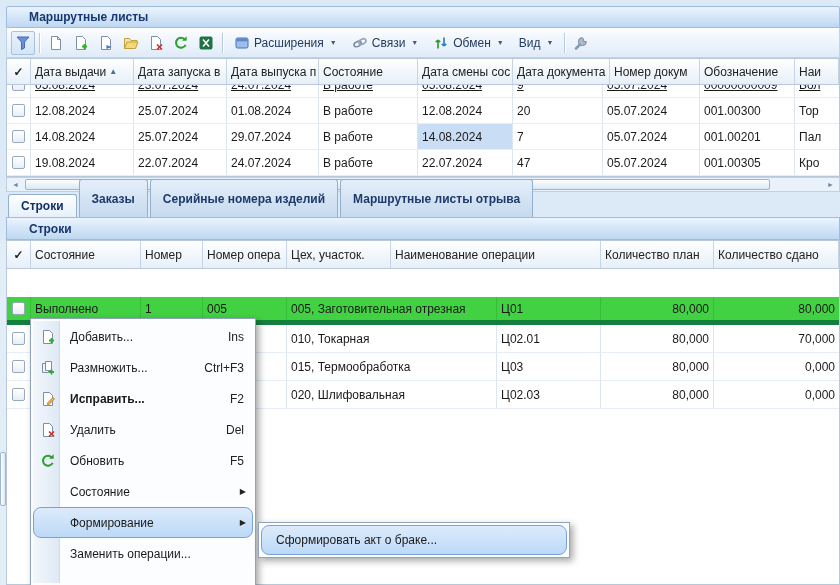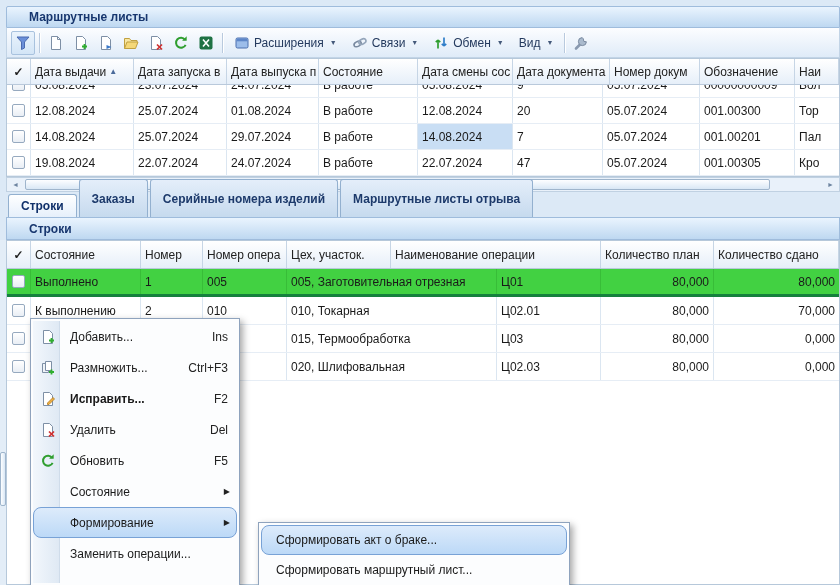--- a/index.html
+++ b/index.html
@@ -29,28 +29,28 @@
   .top-grid{top:58px;height:119px;}
   .bottom-grid{top:240px;bottom:0;}
   .ghead{display:flex;height:26px;background:linear-gradient(#ffffff,#e6eff9);border-bottom:1px solid #b9c9db;}
   .bottom-grid .ghead{height:28px;}
   .gc{border-right:1px solid #dbe6f1;padding:0 4px;display:flex;align-items:center;overflow:hidden;
     white-space:nowrap;flex:none;}
   .ghead .gc{border-right:1px solid #c6d5e5;color:#222;}
   .grow{display:flex;height:26px;border-bottom:1px solid #e6edf5;background:#fff;}
   .bottom-grid .grow{height:28px;}
   .clipwrap{height:13px;overflow:hidden;}
-  .clipwrap .grow{margin-top:-13px;}
+  .clipwrap .grow{margin-top:-13px;text-decoration:underline;}
   .chk{width:24px;justify-content:center;}
   .cb{width:13px;height:13px;border:1px solid #96a9bf;background:linear-gradient(#ffffff,#e9eef5);border-radius:2px;}
   .hcheck{color:#5a6a52;font-weight:bold;}
   .sort{font-size:8px;color:#4a6a9a;margin-left:3px;}
   .sel{background:#c9def4;}
   .done,.done .gc{background:#42d142;}
-  .done{border-bottom:3px solid #15803d;}
+  .done{border-bottom:5px solid #15803d;margin-top:28px;}
   .done .gc{border-right-color:#38bd38;}
   .num{justify-content:flex-end;}
   
   .c1{width:103px}.c2{width:93px}.c3{width:92px}.c4{width:99px}.c5{width:95px}
   .c6{width:90px}.c7{width:97px}.c8{width:95px}.c9{width:44px;border-right:none;}
   
   .b1{width:110px}.b2{width:62px}.b3{width:84px}.b4{width:210px}.b5{width:104px}
   .b6{width:113px}.b7{width:125px;border-right:none;}
 
   
@@ -66,21 +66,21 @@
   .vthumb{position:absolute;left:0;top:212px;width:6px;height:54px;background:linear-gradient(90deg,#fdfeff,#d9e7f5);
     border:1px solid #9fb5cc;border-radius:2px;}
 
   
   .tabs{position:absolute;left:8px;top:194px;height:23px;display:flex;gap:2px;align-items:flex-end;}
   .tab{height:38px;padding:0 12px;display:flex;align-items:center;background:linear-gradient(#e4eefa,#c6daee);
     border:1px solid #93b0cf;border-bottom:none;border-radius:3px 3px 0 0;color:#1d3a6b;font-weight:bold;}
   .tab.active{background:linear-gradient(#ffffff,#e6f0fb);height:23px;color:#10306a;}
 
   
-  .cmenu{position:absolute;left:30px;top:318px;width:210px;height:268px;background:#fcfdfe;border:1px solid #8fa3bd;
+  .cmenu{position:absolute;left:30px;top:318px;width:226px;height:268px;background:#fcfdfe;border:1px solid #8fa3bd;
     box-shadow:3px 3px 7px rgba(0,0,0,.35);padding:2px;z-index:10;}
   .gutter{position:absolute;left:2px;top:2px;bottom:2px;width:27px;background:linear-gradient(90deg,#f2f7fc,#dfe9f4);
     border-right:1px solid #cfdcea;}
   .mi{position:relative;height:31px;display:flex;align-items:center;padding:0 8px 0 36px;z-index:1;border:1px solid transparent;}
   .mico{position:absolute;left:6px;top:7px;width:16px;height:16px;}
   .mlabel{flex:1;overflow:hidden;white-space:nowrap;}
   .mshort{color:#222;margin-left:8px;}
   .marrow{font-size:8px;color:#222;position:absolute;right:6px;}
   .mi.bold .mlabel{font-weight:bold;}
   .mi.hl{background:linear-gradient(#ddebfb,#bcd9f7);border-color:#78a2d6;border-radius:8px;}
@@ -421,18 +421,15 @@
     </div>
     <div class="mi">
       <span class="mlabel">Заменить операции...</span>
     </div>
   </div>
 
   <div class="smenu">
     <div class="mi hl">
       <span class="mlabel">Сформировать акт о браке...</span>
     </div>
-    <div class="mi">
-      <span class="mlabel">Сформировать маршрутный лист...</span>
-    </div>
   </div>
 
 </div>
 
 </body></html>

